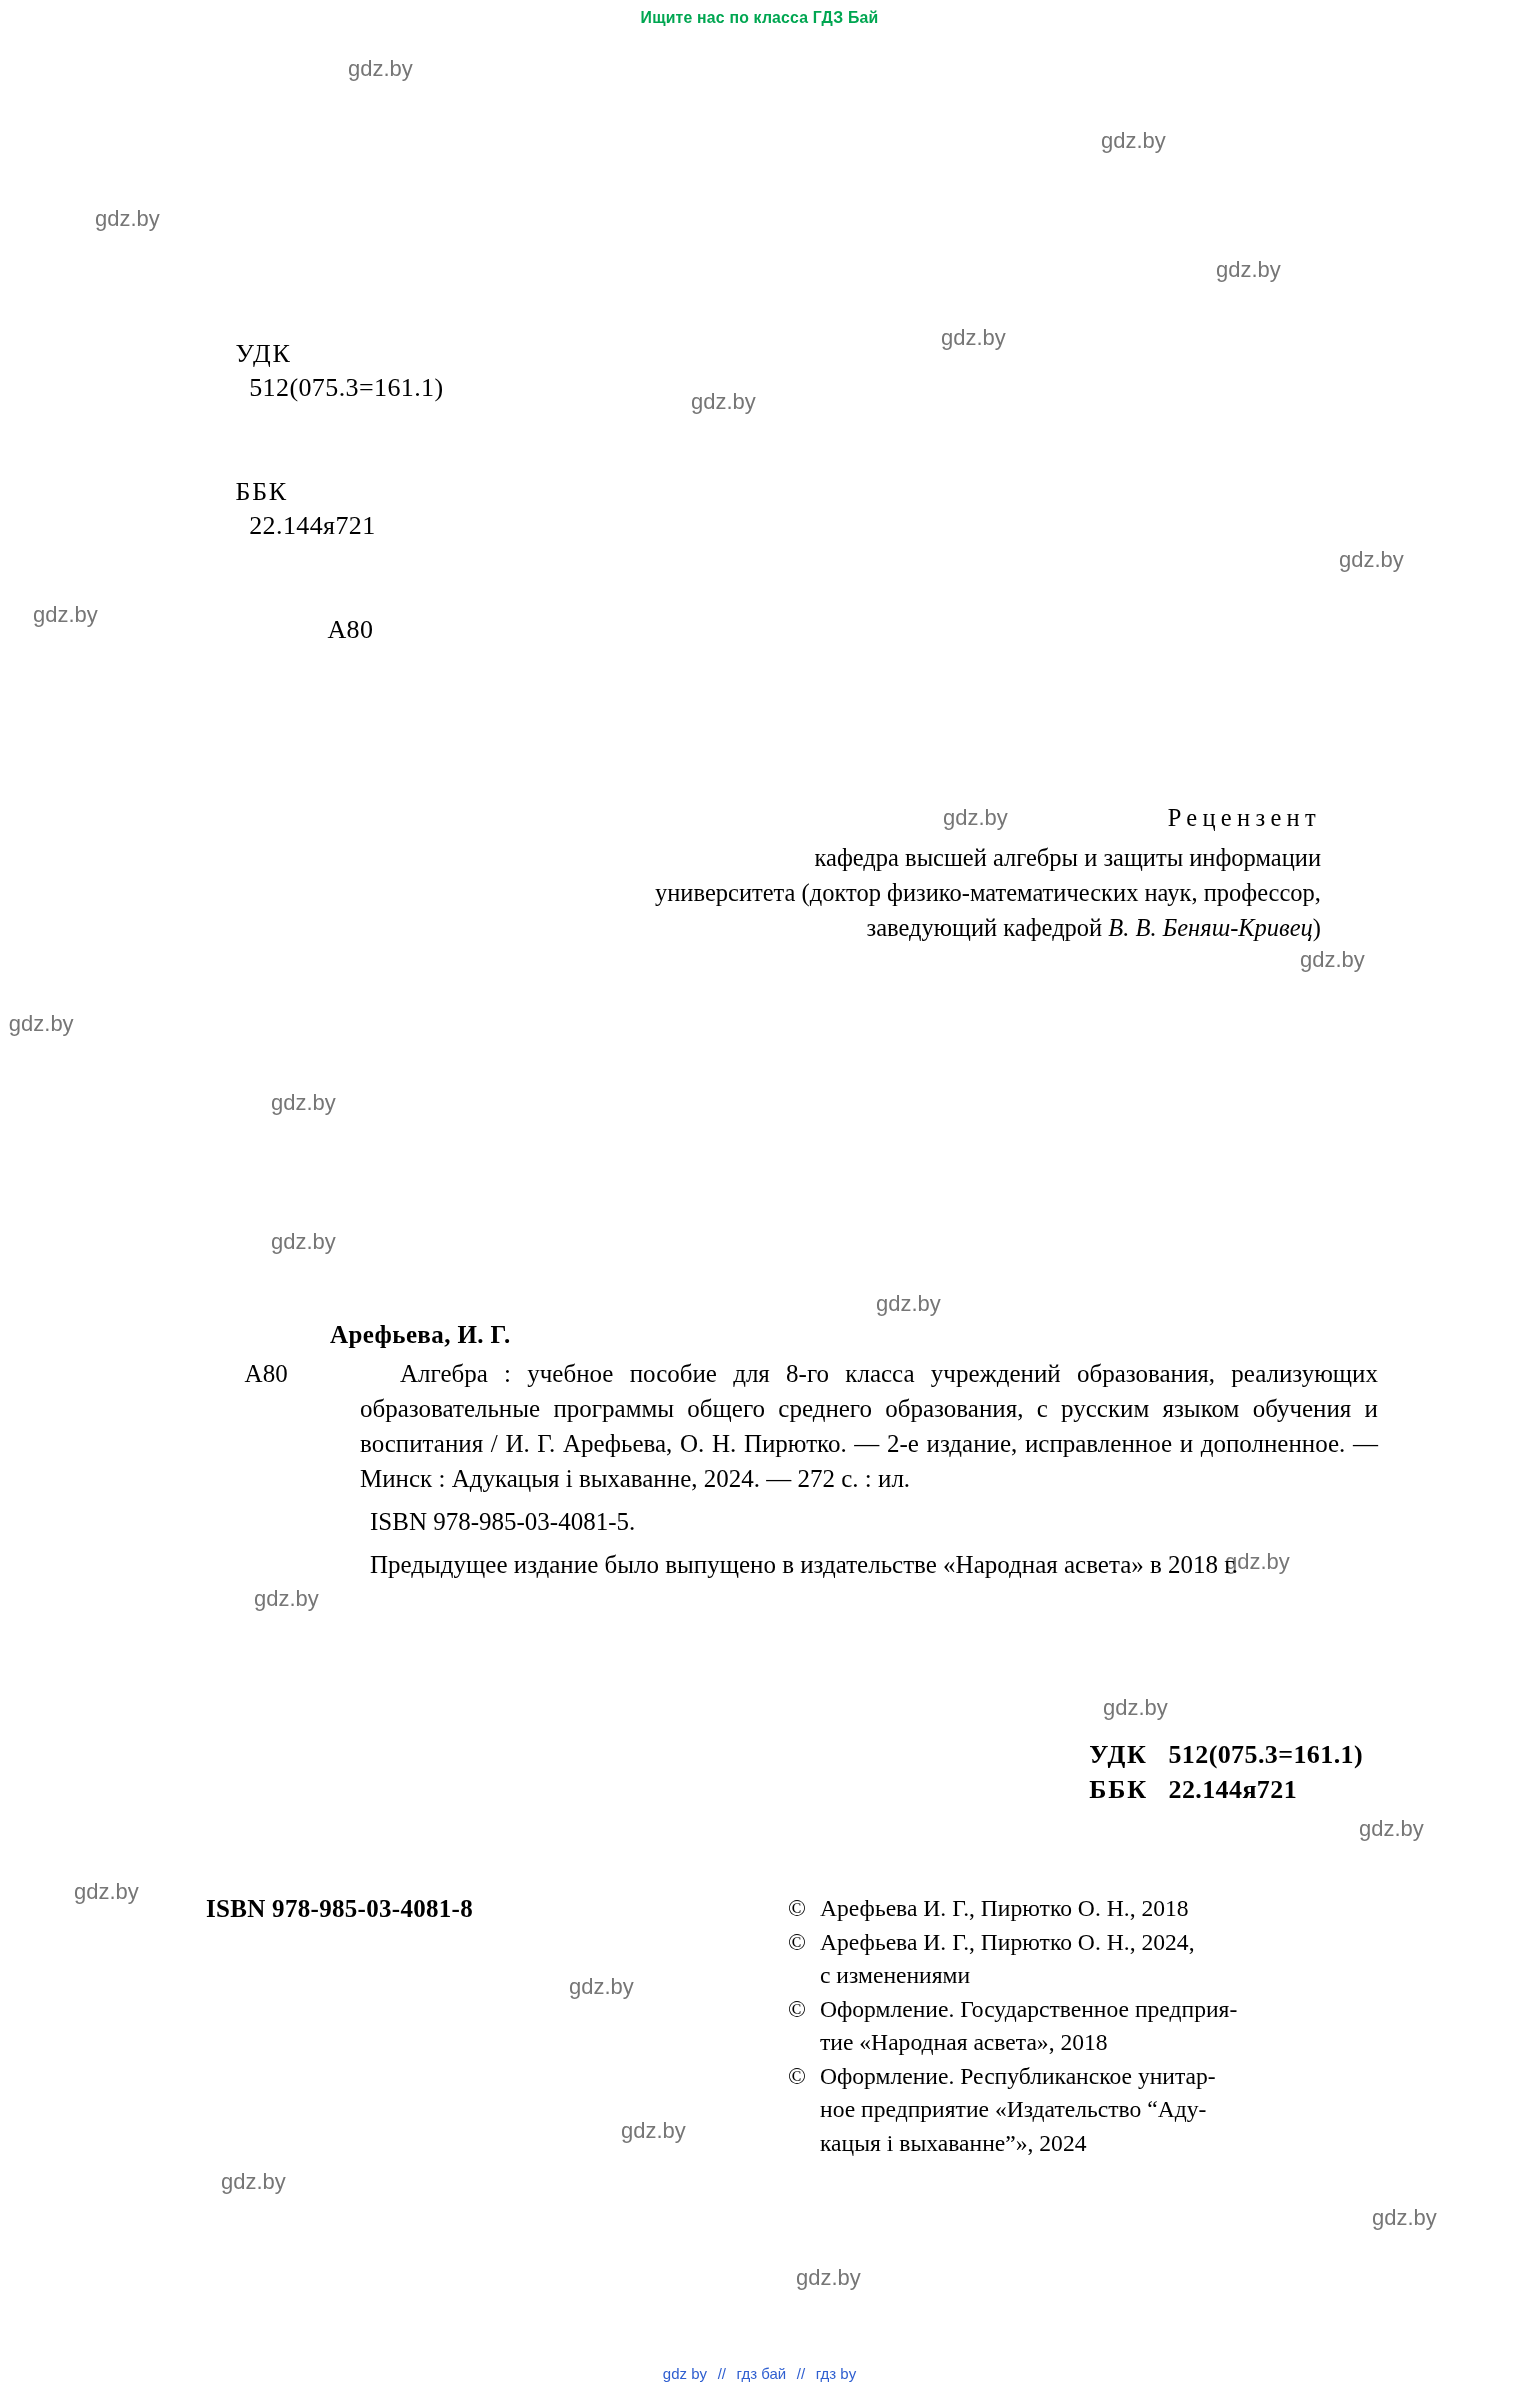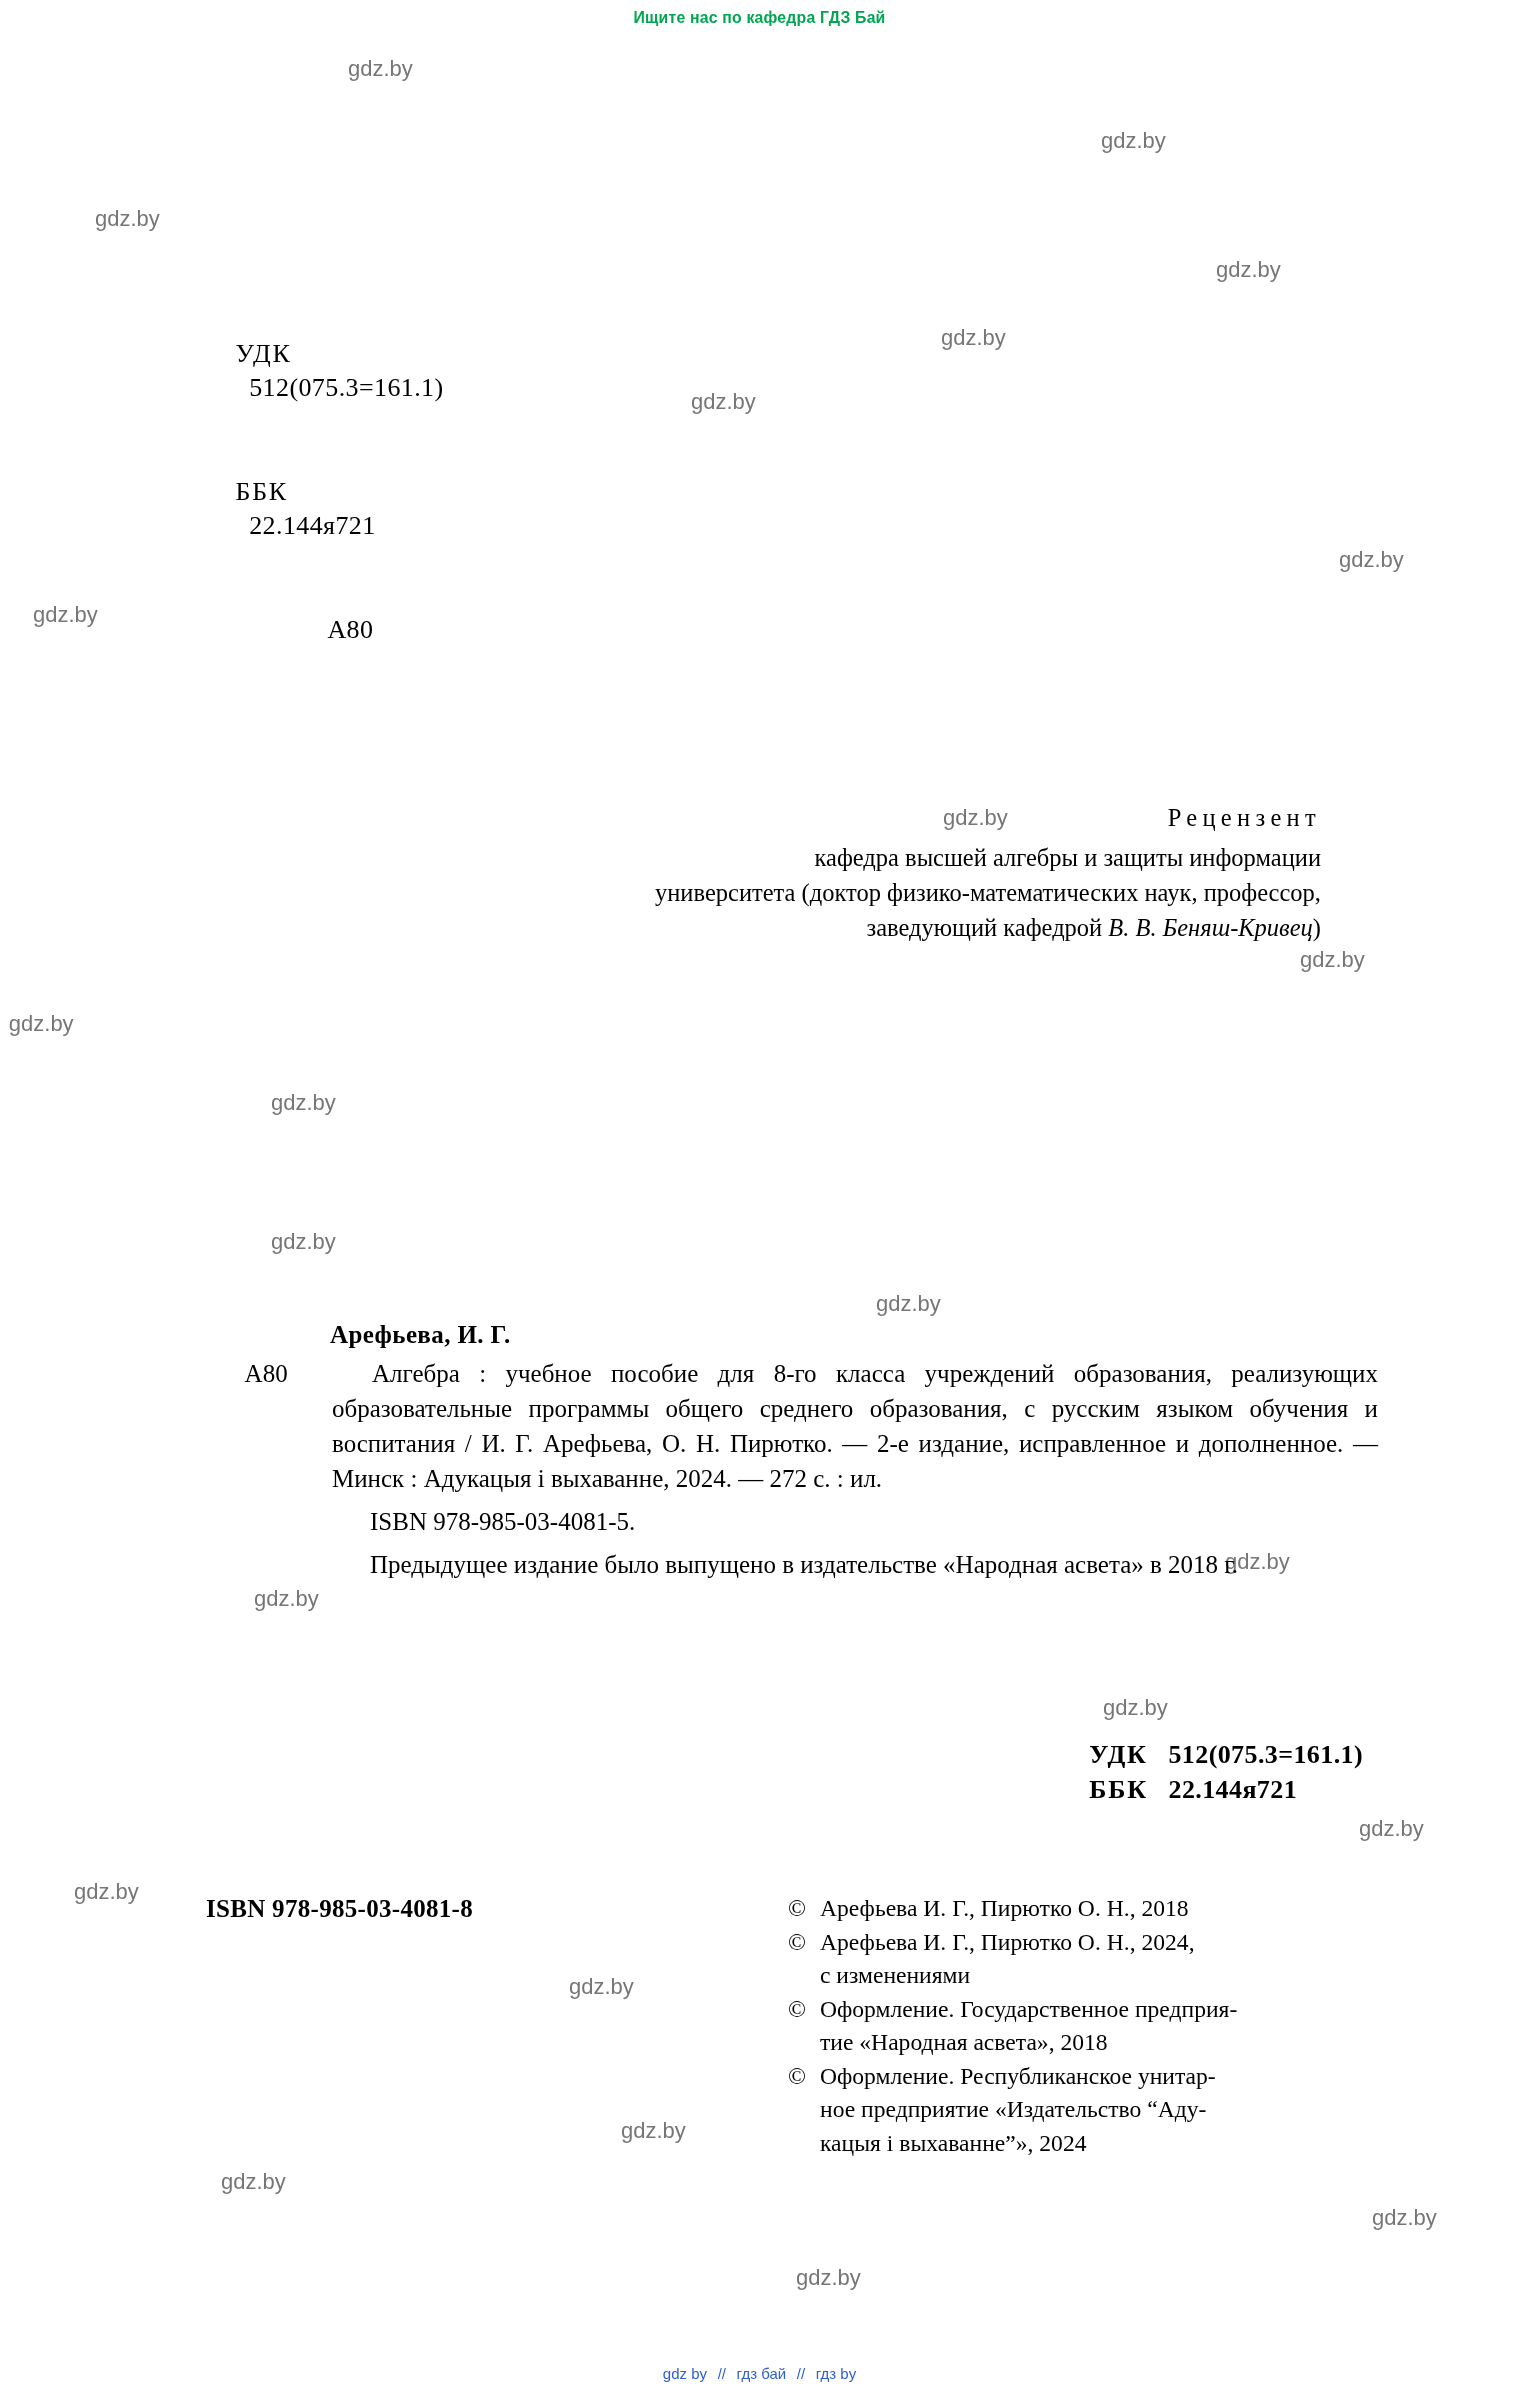--- a/index.html
+++ b/index.html
@@ -110,21 +110,21 @@
     text-align: justify;
     text-align-last: left;
   }
   .record .sig {
     position: absolute;
     left: -4.4px;
     top: 0;
     font-size: 25px;
   }
   .record .para {
-    margin-left: 83px;
+    margin-left: 111px;
   }
   .record .indent { display: inline-block; width: 40px; }
   .record .isbn-line {
     margin-top: 12.3px;
     margin-left: 81px;
     font-size: 25px;
   }
   .record .note {
     margin-top: 10.5px;
     margin-left: 81px;
@@ -175,21 +175,21 @@
     left: 0;
     top: 0;
   }
   .copyright .c-sub { display: block; }
 </style>
 </head>
 <body>
 
 <div class="page">
 
-  <div class="top-banner">Ищите нас по кафедра ГДЗ Бай</div>
+  <div class="top-banner">Ищите нас по класса ГДЗ Бай</div>
 
   <div id="watermark-layer">
       <div class="wm" style="left: 348px; top: 56px;">gdz.by</div>
       <div class="wm" style="left: 1101px; top: 128px;">gdz.by</div>
       <div class="wm" style="left: 95px; top: 206px;">gdz.by</div>
       <div class="wm" style="left: 1216px; top: 257px;">gdz.by</div>
       <div class="wm" style="left: 941px; top: 325px;">gdz.by</div>
       <div class="wm" style="left: 691px; top: 389px;">gdz.by</div>
       <div class="wm" style="left: 1339px; top: 547px;">gdz.by</div>
       <div class="wm" style="left: 33px; top: 602px;">gdz.by</div>

